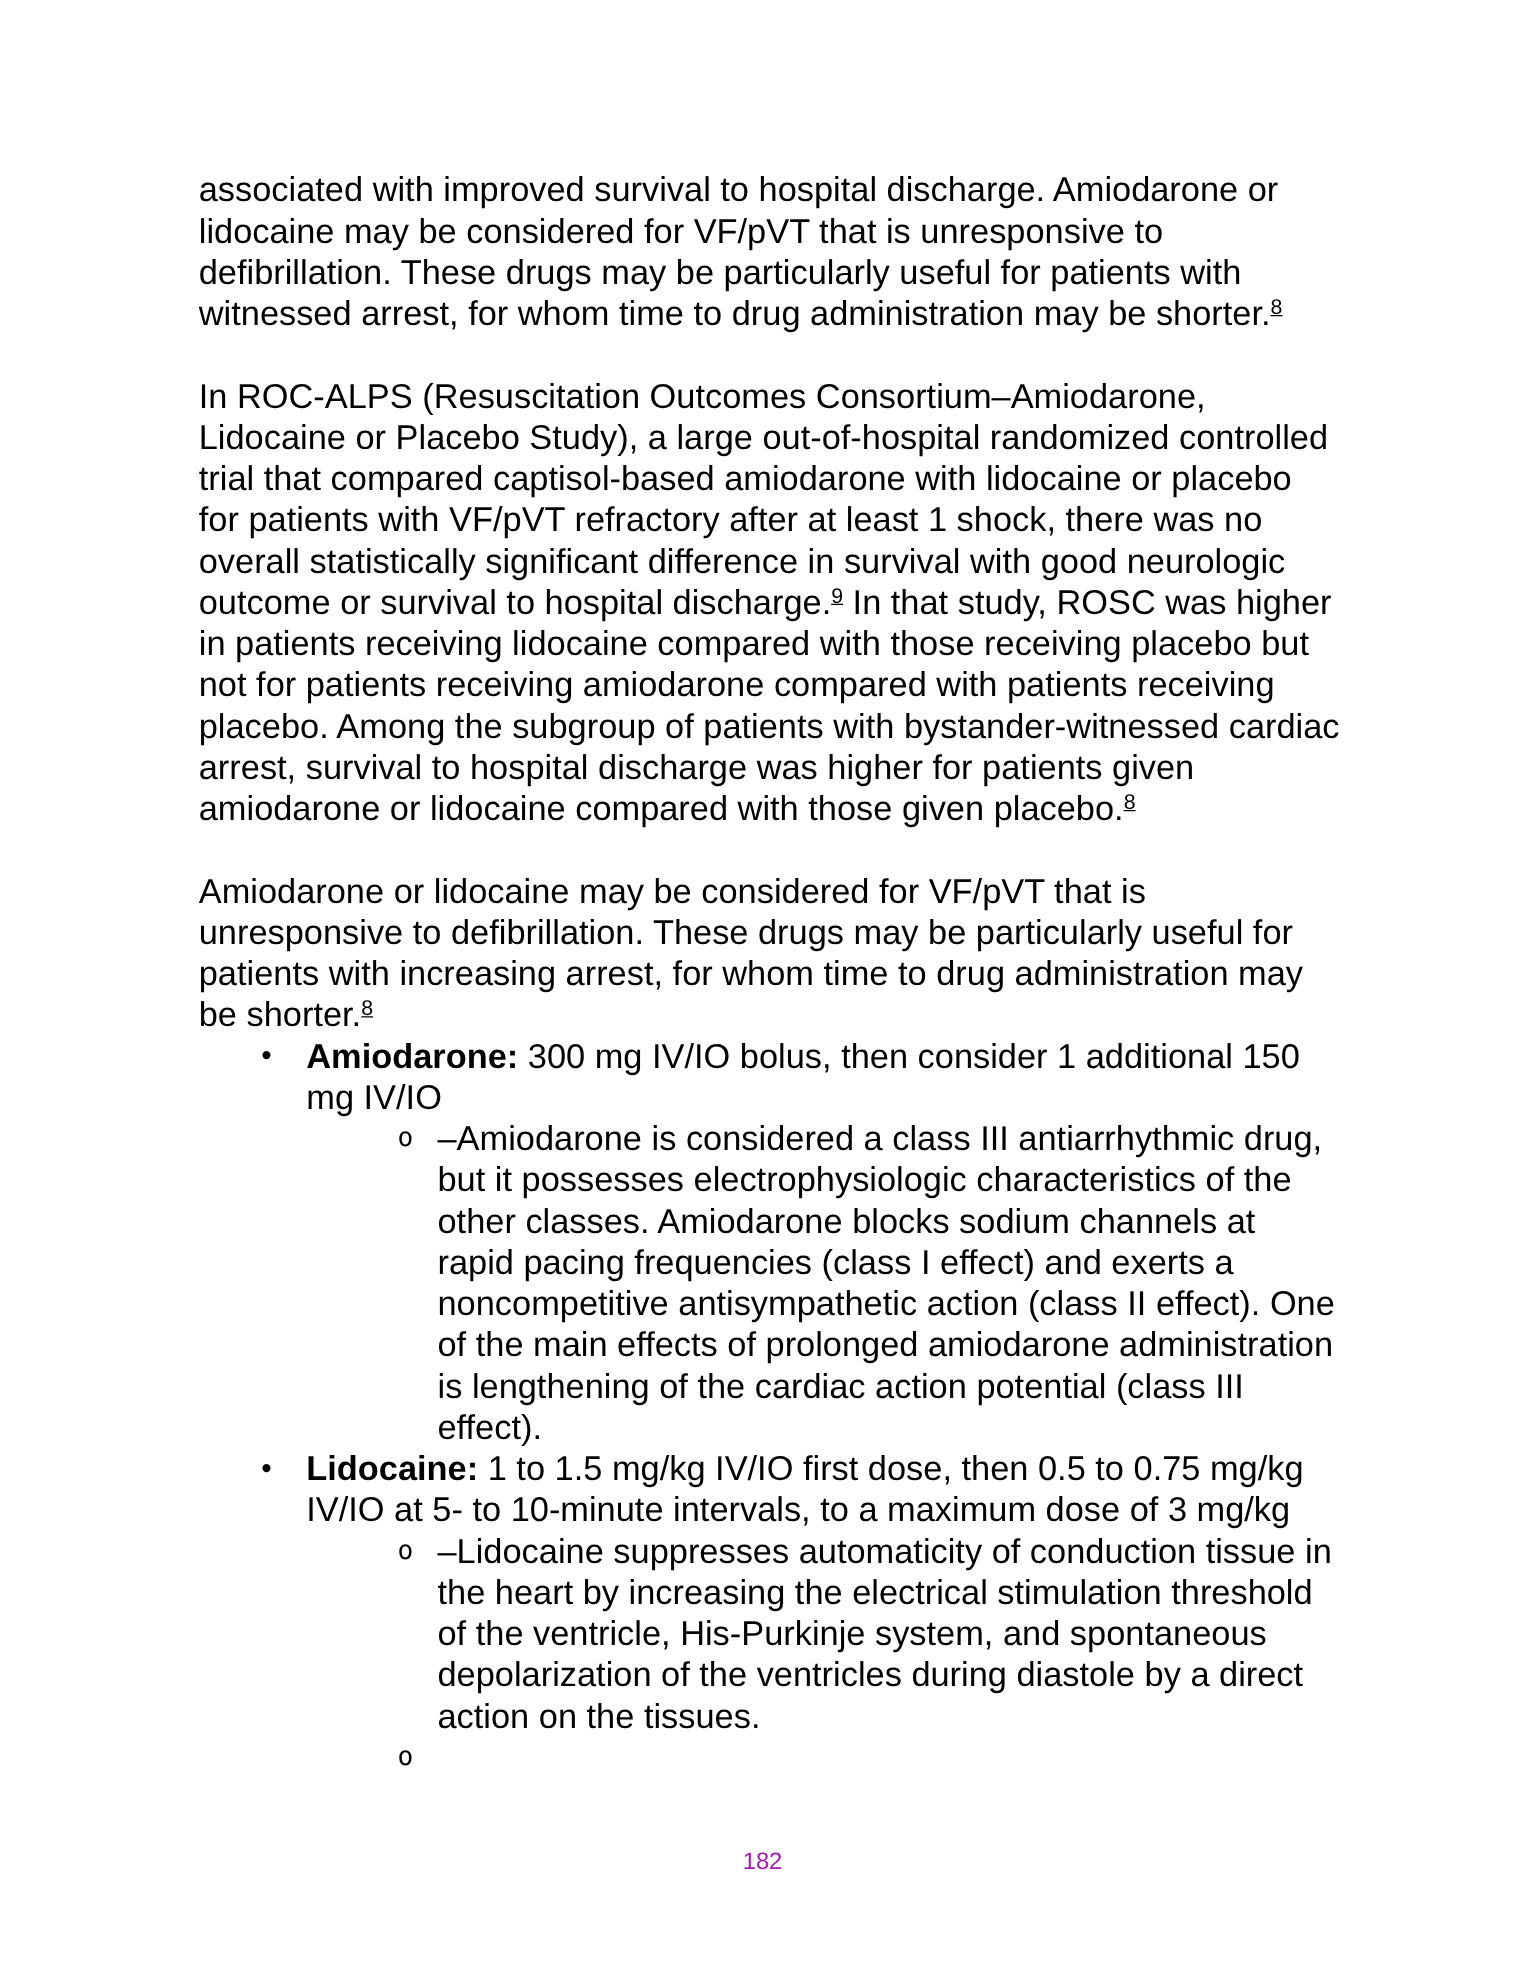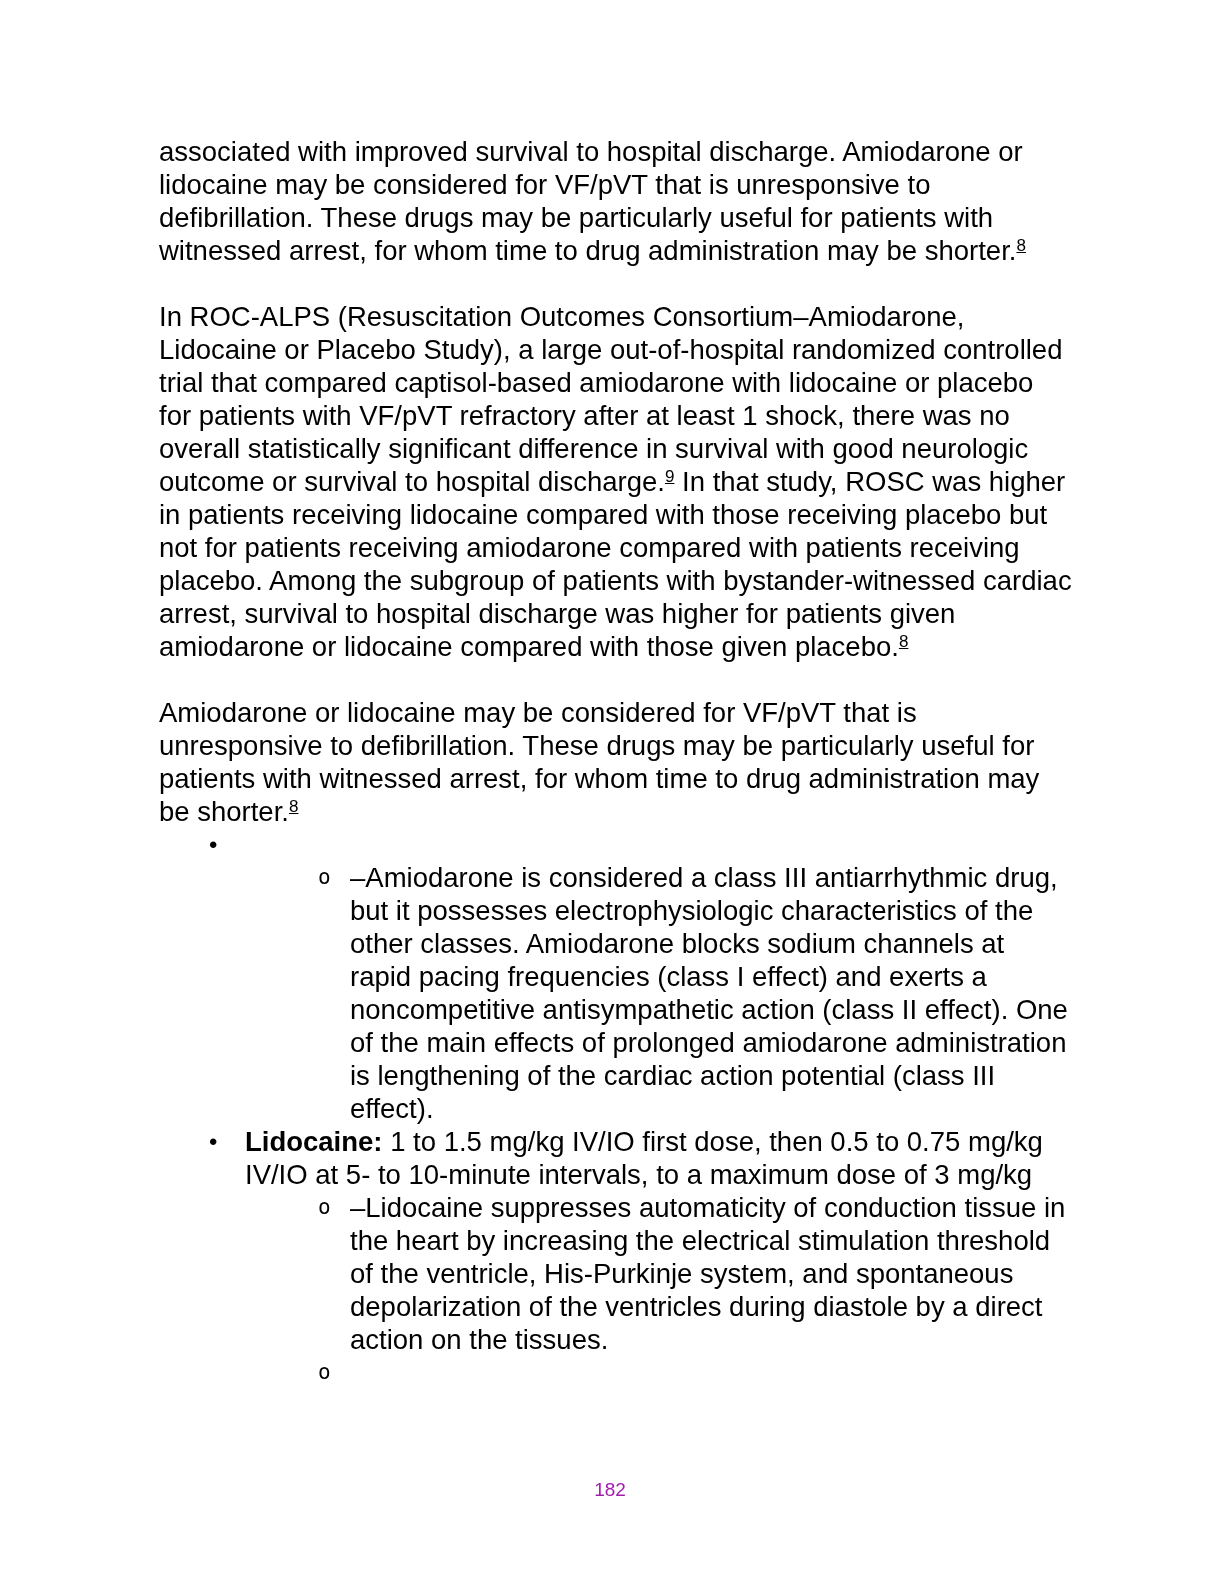--- a/index.html
+++ b/index.html
@@ -86,26 +86,27 @@
 </style>
 </head>
 <body>
 
 <div class="page">
 
   <p class="para"><span>associated with improved survival to hospital discharge. Amiodarone or lidocaine may be considered for VF/pVT that is unresponsive to defibrillation. These drugs may be particularly useful for patients with witnessed arrest, for whom time to drug administration may be shorter.</span><sup class="ref">8</sup></p>
 
   <p class="para"><span>In ROC-ALPS (Resuscitation Outcomes Consortium–Amiodarone, Lidocaine or Placebo Study), a large out-of-hospital randomized controlled trial that compared captisol-based amiodarone with lidocaine or placebo for patients with VF/pVT refractory after at least 1 shock, there was no overall statistically significant difference in survival with good neurologic outcome or survival to hospital discharge.</span><sup class="ref">9</sup><span> In that study, ROSC was higher in patients receiving lidocaine compared with those receiving placebo but not for patients receiving amiodarone compared with patients receiving placebo. Among the subgroup of patients with bystander-witnessed cardiac arrest, survival to hospital discharge was higher for patients given amiodarone or lidocaine compared with those given placebo.</span><sup class="ref">8</sup></p>
 
-  <p class="para no-gap"><span>Amiodarone or lidocaine may be considered for VF/pVT that is unresponsive to defibrillation. These drugs may be particularly useful for patients with witnessed arrest, for whom time to drug administration may be shorter.</span><sup class="ref">8</sup></p>
+  <p class="para no-gap"><span>Amiodarone or lidocaine may be considered for VF/pVT that is unresponsive to defibrillation. These drugs may be particularly useful for patients with increasing arrest, for whom time to drug administration may be shorter.</span><sup class="ref">8</sup></p>
 
   <div class="bullet-list">
 
     <div class="li l1">
       <span class="marker">•</span>
+      <div class="li-text"><b>Amiodarone:</b><span> 300 mg IV/IO bolus, then consider 1 additional 150 mg IV/IO</span></div>
     </div>
 
     <div class="li l2">
       <span class="marker">o</span>
       <div class="li-text">–Amiodarone is considered a class III antiarrhythmic drug, but it possesses electrophysiologic characteristics of the other classes. Amiodarone blocks sodium channels at rapid pacing frequencies (class I effect) and exerts a noncompetitive antisympathetic action (class II effect). One of the main effects of prolonged amiodarone administration is lengthening of the cardiac action potential (class III effect).</div>
     </div>
 
     <div class="li l1">
       <span class="marker">•</span>
       <div class="li-text"><b>Lidocaine:</b><span> 1 to 1.5 mg/kg IV/IO first dose, then 0.5 to 0.75 mg/kg IV/IO at 5- to 10-minute intervals, to a maximum dose of 3 mg/kg</span></div>

